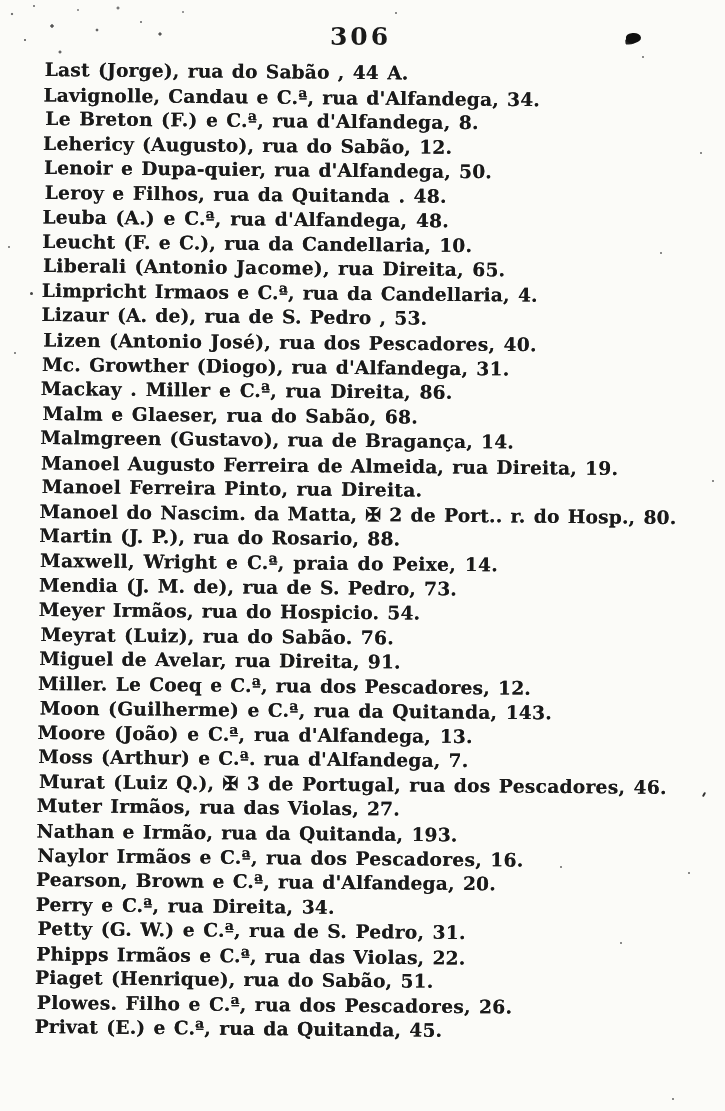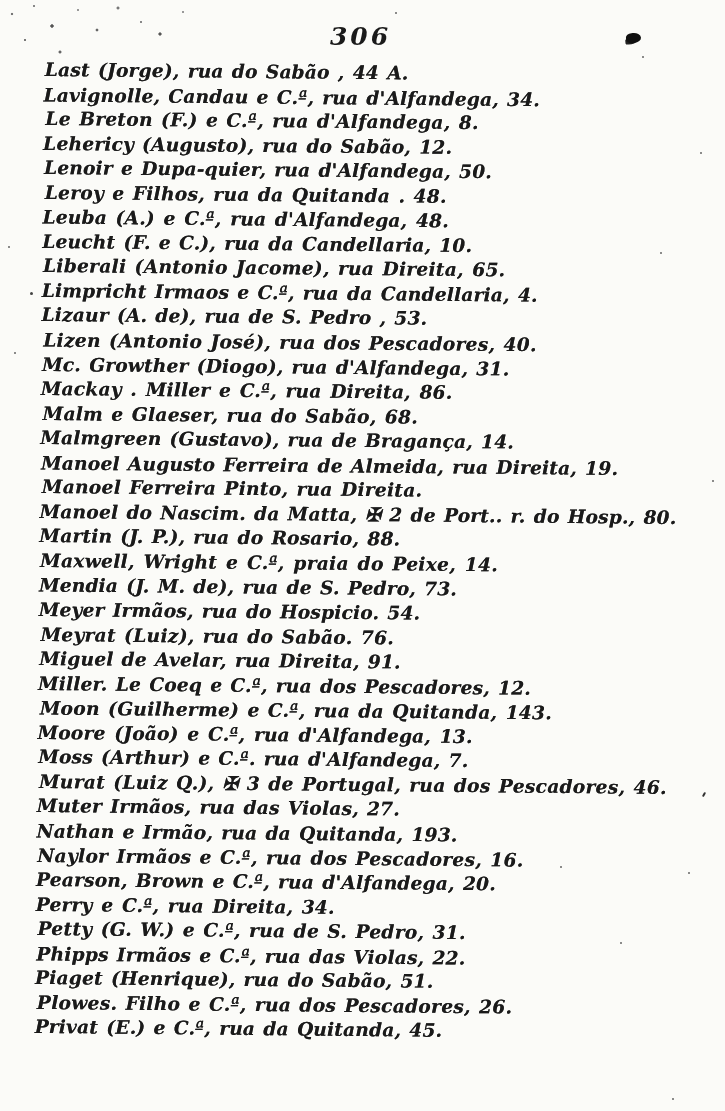--- a/index.html
+++ b/index.html
@@ -9,21 +9,20 @@
   }
   .page {
     position: relative;
     width: 725px;
     height: 1111px;
     margin: 0 auto;
     background: var(--paper, #fbfbf8);
     overflow: hidden;
     font-family: "DejaVu Serif", "Liberation Serif", serif;
     color: var(--ink, #1a1a1a);
-    font-style: italic;
   }
   
   .noise-tl {
     position: absolute;
     left: 0; top: 0;
     width: 230px; height: 70px;
     background:
       radial-gradient(circle 1.5px at 12px 14px, #777 0 1.2px, transparent 1.6px),
       radial-gradient(circle 1.5px at 34px 6px,  #888 0 1px,   transparent 1.5px),
       radial-gradient(circle 2px   at 52px 26px, #555 0 1.4px, transparent 2px),

